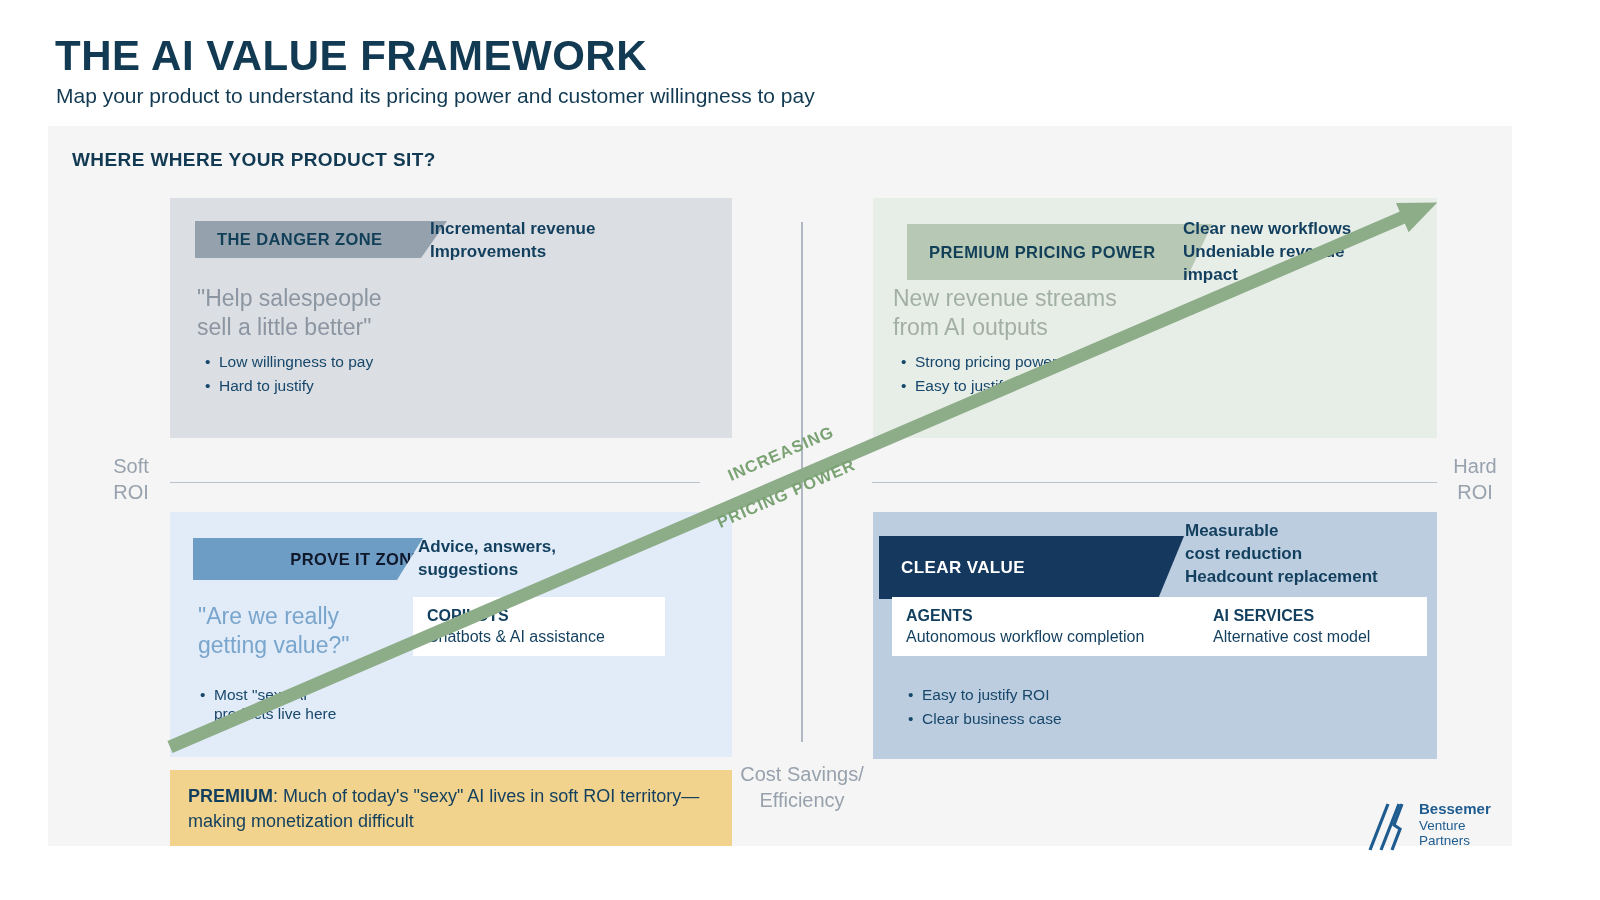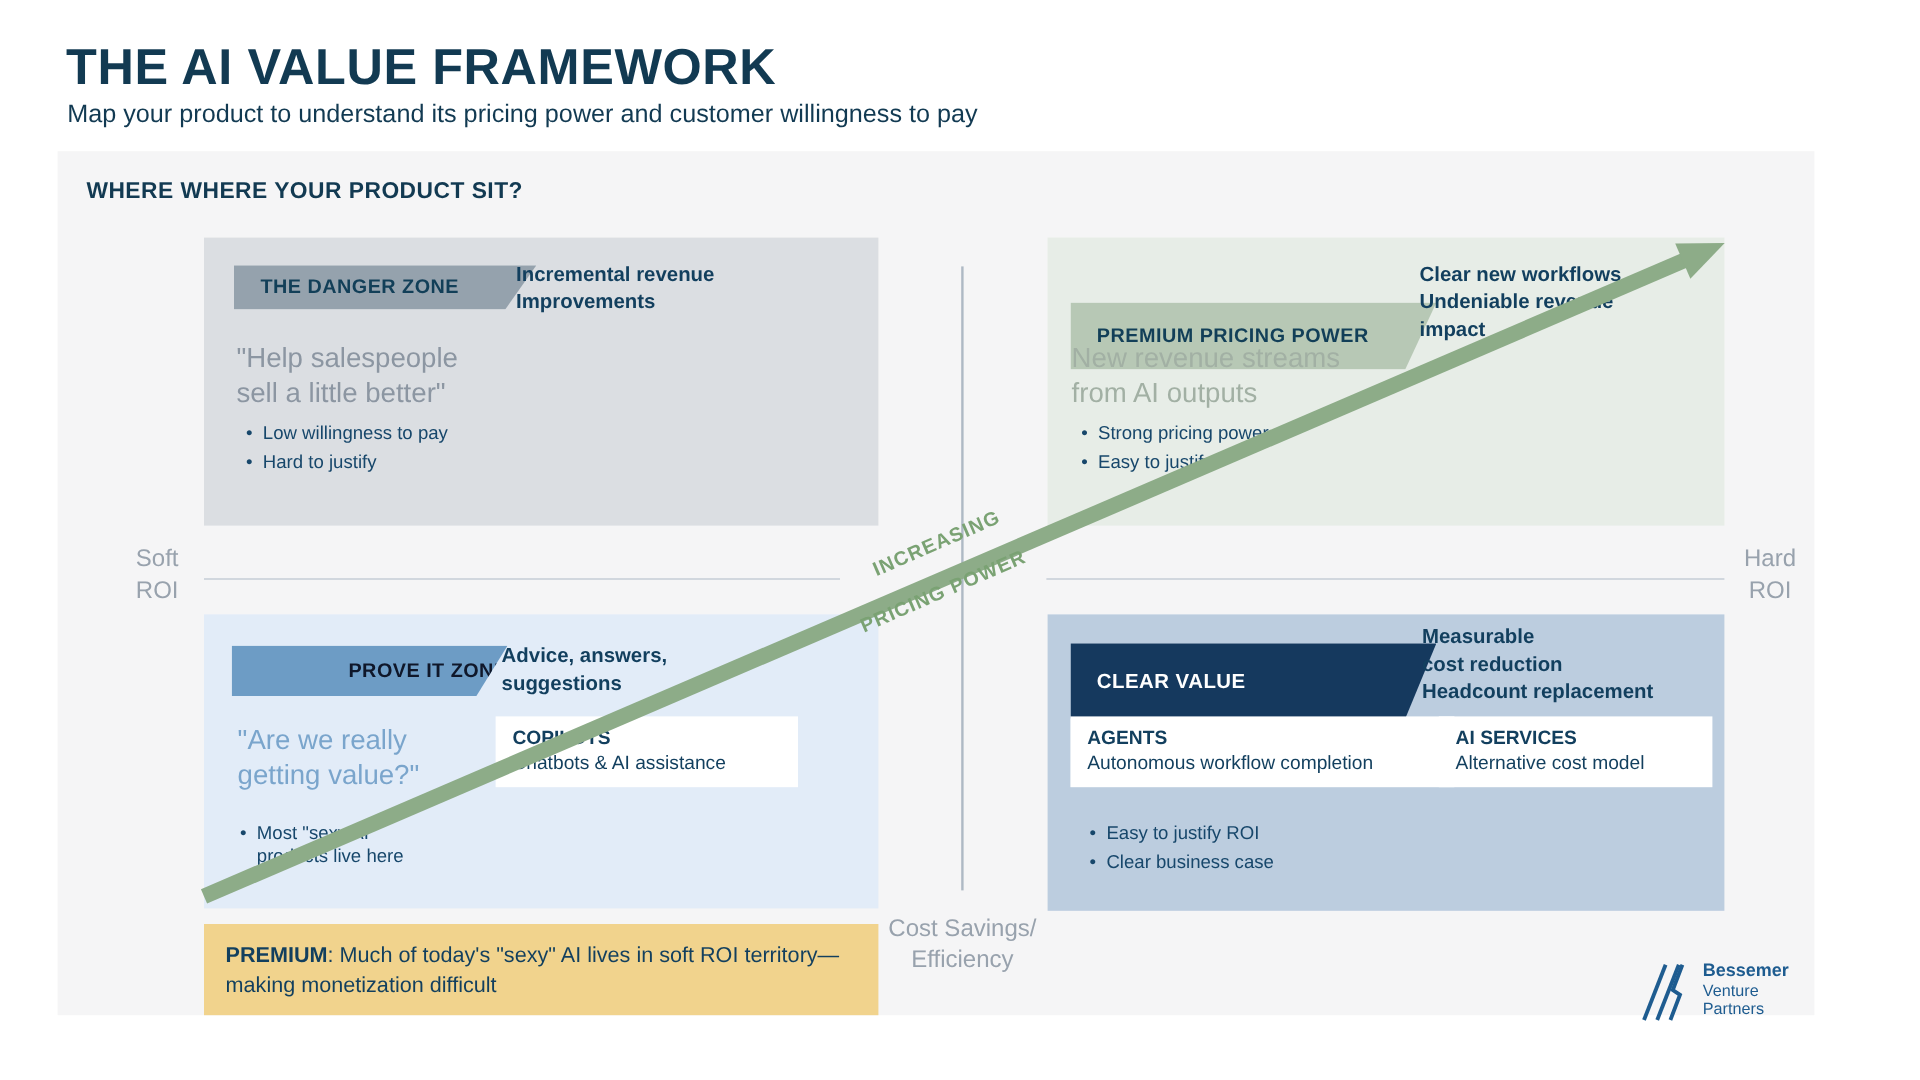--- a/index.html
+++ b/index.html
@@ -77,21 +77,21 @@
 Improvements</div>
     <div class="abs quote quote-gray ml" style="left:27px;top:86px;">"Help salespeople
 sell a little better"</div>
     <ul class="abs bullets" style="left:33px;top:155px;">
       <li>Low willingness to pay</li>
       <li>Hard to justify</li>
     </ul>
   </div>
 
   <div class="quad q-premium" style="left:873px;top:198px;width:564px;height:240px;">
-    <div class="badge badge-green" style="left:19px;top:26px;width:283px;height:56px;margin-top:28px;">
+    <div class="badge badge-green" style="left:34px;top:26px;width:283px;height:56px;">
       <span>PREMIUM PRICING POWER</span>
     </div>
     <div class="abs headline ml" style="left:310px;top:20px;">Clear new workflows
 Undeniable revenue
 impact</div>
     <div class="abs quote quote-green ml" style="left:20px;top:86px;">New revenue streams
 from AI outputs</div>
     <ul class="abs bullets" style="left:26px;top:155px;">
       <li>Strong pricing power</li>
       <li>Easy to justify</li>
@@ -110,21 +110,21 @@
       <div class="c-title">COPILOTS</div>
       <div class="c-sub">Chatbots &amp; AI assistance</div>
     </div>
     <ul class="abs bullets" style="left:28px;top:174px;">
       <li>Most "sexy AI
 products live here</li>
     </ul>
   </div>
 
   <div class="quad q-clear" style="left:873px;top:512px;width:564px;height:247px;">
-    <div class="badge badge-navy" style="left:19px;top:24px;width:283px;height:63px;align-items:center;">
+    <div class="badge badge-navy" style="left:6px;top:24px;width:283px;height:63px;align-items:center;">
       <span>CLEAR VALUE</span>
     </div>
     <div class="abs headline ml" style="left:312px;top:8px;">Measurable
 cost reduction
 Headcount replacement</div>
     <div class="card" style="left:19px;top:85px;width:292px;">
       <div class="c-title">AGENTS</div>
       <div class="c-sub">Autonomous workflow completion</div>
     </div>
     <div class="card" style="left:326px;top:85px;width:200px;">

